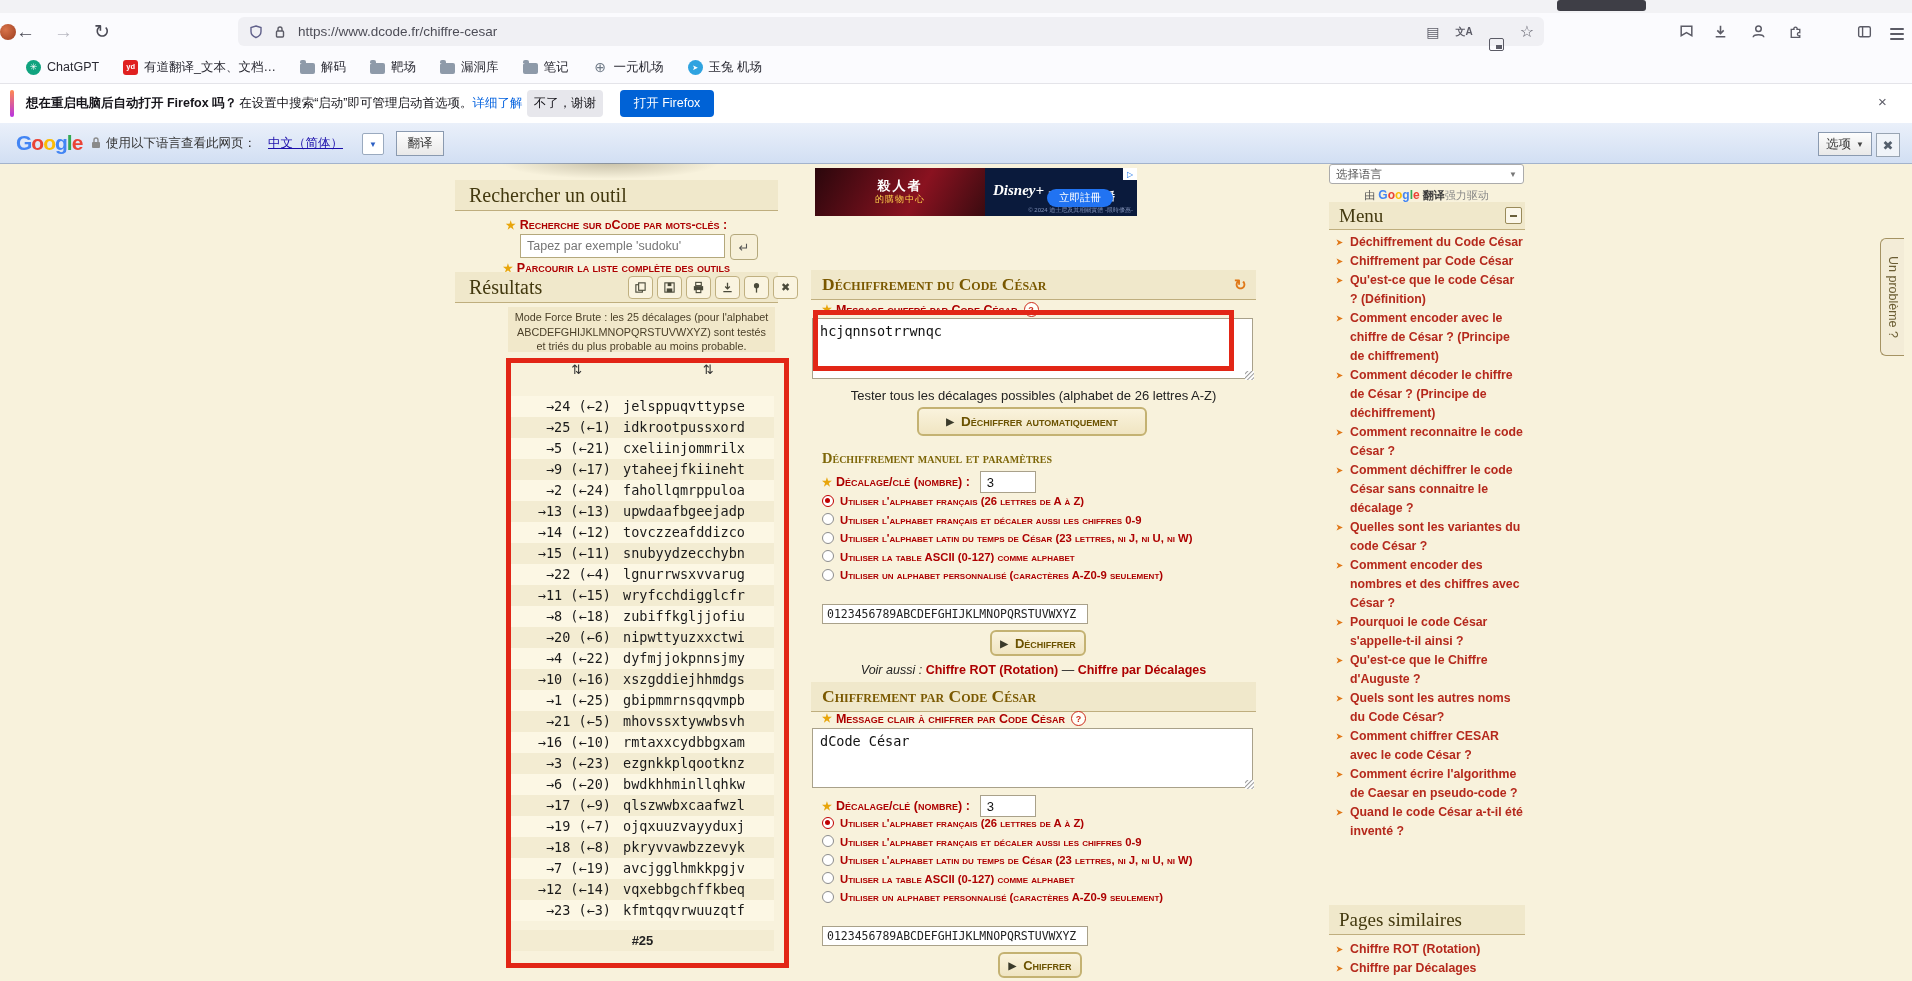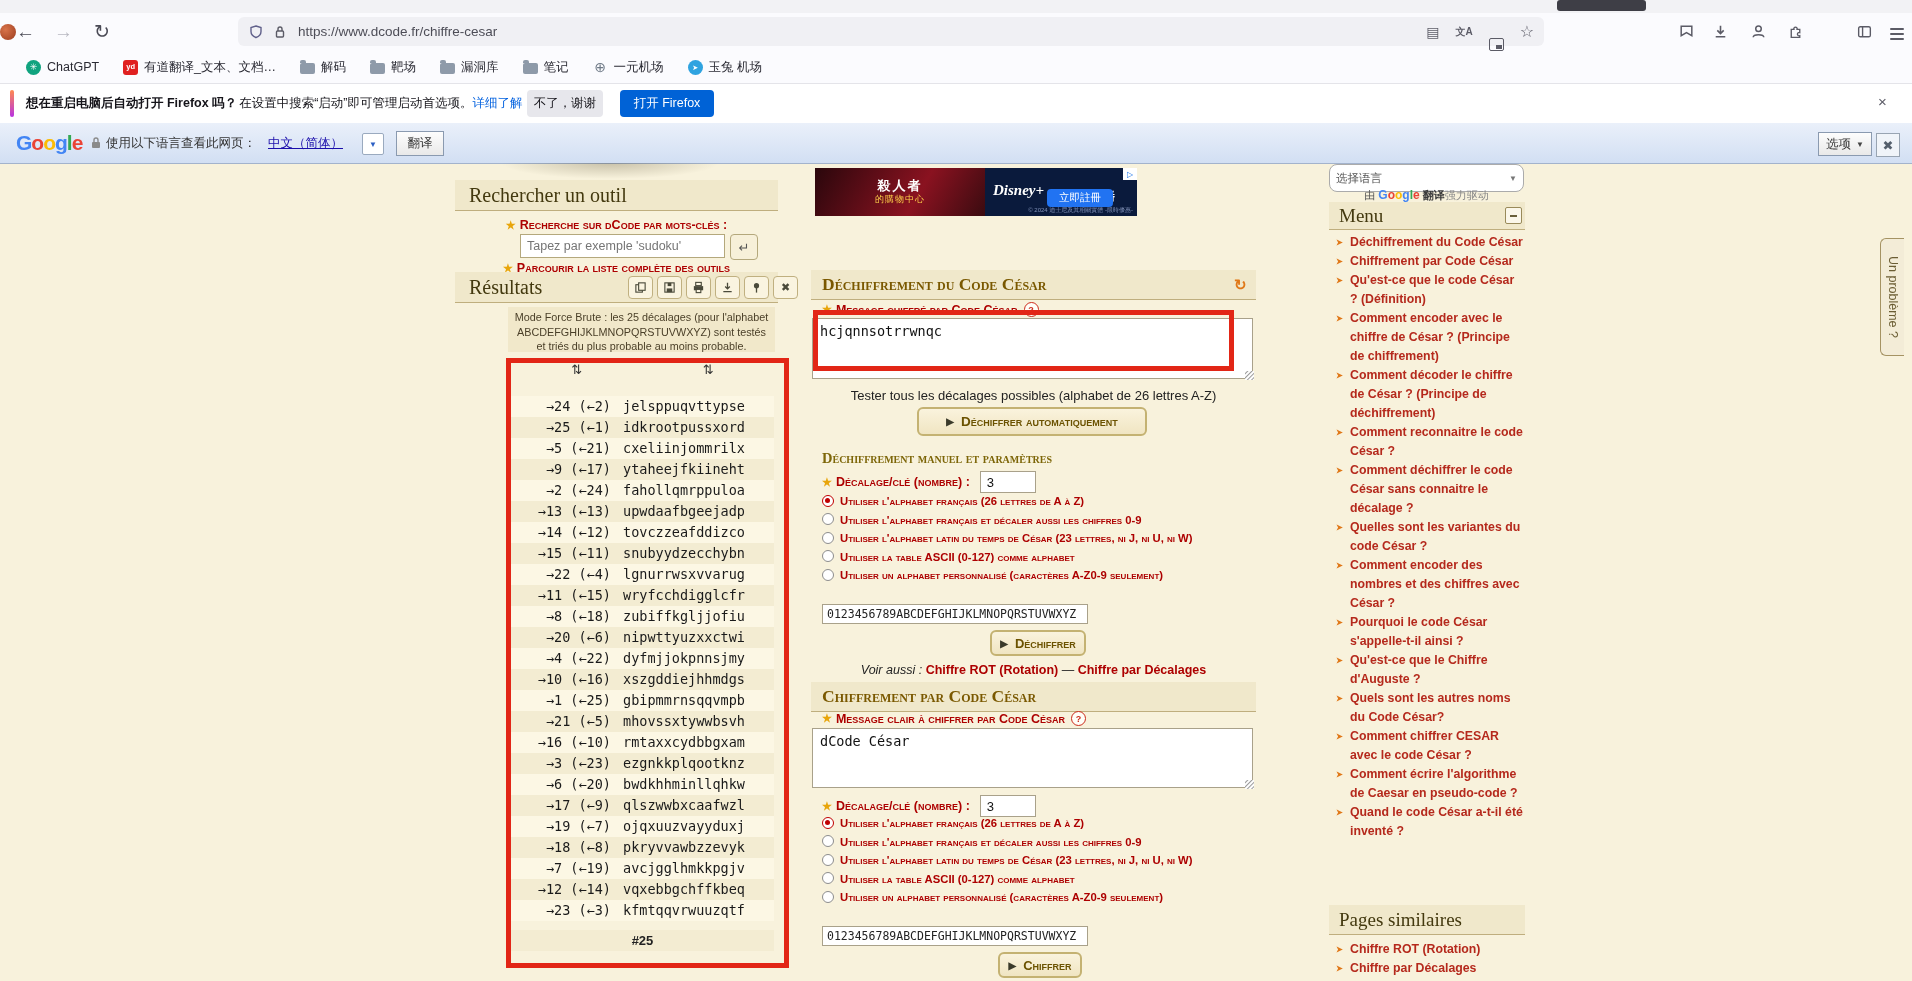--- a/index.html
+++ b/index.html
@@ -100,21 +100,21 @@
   .rtext{padding-left:2px;}
   #rescount{left:511px;top:930px;width:263px;text-align:center;font-size:13px;font-weight:bold;color:#222;background:#f3ecd2;height:21px;line-height:21px;}
   
   #ad{left:815px;top:168px;width:322px;height:48px;display:flex;overflow:hidden;}
   #adart{width:170px;background:linear-gradient(120deg,#2a070c,#8a1220 60%,#3a0b10);display:flex;flex-direction:column;align-items:center;justify-content:center;line-height:1.15;}
   #adtitle{color:#fff;font-weight:bold;font-size:13px;letter-spacing:2px;}
   #adsub{color:#ffd24a;font-size:9px;letter-spacing:1px;}
   #adrest{flex:1;background:#0a1a3c;position:relative;}
   #adbrand{position:absolute;left:8px;top:14px;color:#fff;font-family:"Liberation Serif",serif;font-style:italic;font-weight:bold;font-size:15px;}
   #adtag{position:absolute;right:22px;top:5px;color:#fff;font-weight:bold;font-size:11px;margin-top:16px;}
-  #adcta{position:absolute;right:24px;top:21px;background:#2173f2;color:#fff;font-size:10.5px;border-radius:4px;padding:2px 12px;}
+  #adcta{position:absolute;right:24px;top:21px;background:#2173f2;color:#fff;font-size:10.5px;border-radius:9px;padding:2px 12px;}
   #adlegal{position:absolute;right:4px;bottom:1px;color:#7f8fb5;font-size:6px;}
   #adchoices{position:absolute;right:0;top:0;width:14px;height:12px;background:#fff;color:#1a73e8;font-size:8px;display:flex;align-items:center;justify-content:center;}
   
   #h2dec{left:811px;top:270px;width:445px;height:30px;}
   #dec-refresh{left:1234px;top:276px;color:#e07818;font-size:15px;font-weight:bold;}
   #lbl-msg1{left:822px;top:302px;display:flex;align-items:center;}
   #ta1{left:812px;top:318px;width:441px;height:61px;}
   #rh1{left:1245px;top:371px;}
   #annot2{left:813px;top:310px;width:411px;height:51px;}
   #testnote{left:811px;top:388px;width:445px;text-align:center;font-size:13px;color:#222;}
@@ -130,21 +130,21 @@
   #voir{left:811px;top:663px;width:445px;text-align:center;font-size:12.5px;color:#222;}
   #voir i{font-style:italic;}
   .redlink{color:#ad0000;font-weight:bold;}
   #h2enc{left:811px;top:682px;width:445px;height:30px;}
   #lbl-msg2{left:822px;top:711px;display:flex;align-items:center;}
   #ta2{left:812px;top:728px;width:441px;height:60px;}
   #rh2{left:1245px;top:780px;}
   #alph2{left:822px;top:926px;width:266px;height:20px;}
   #encbtn{left:998px;top:952px;width:84px;height:26px;font-size:13px;}
   
-  #langsel{left:1329px;top:164px;width:195px;height:28px;background:#fff;border:1px solid #ababab;border-radius:8px;font-size:11.5px;color:#555;display:flex;align-items:center;padding:0 6px;box-sizing:border-box;justify-content:space-between;}
+  #langsel{left:1329px;top:164px;width:195px;height:20px;background:#fff;border:1px solid #ababab;border-radius:3px;font-size:11.5px;color:#555;display:flex;align-items:center;padding:0 6px;box-sizing:border-box;justify-content:space-between;}
   #langsel .dd{font-size:8px;color:#777;}
   #powered{left:1329px;top:188px;width:195px;text-align:center;font-size:11px;color:#555;}
   #powered .g{font-weight:bold;font-size:12px;}
   #powered .prod{font-weight:bold;color:#3a3a3a;}
   #powered .suf{color:#888;}
   #h2menu{left:1329px;top:196px;width:196px;height:28px;top:202px;}
   #collapsebtn{left:1505px;top:207px;width:15px;height:15px;border:1px solid #998a5a;background:#fbf7ea;border-radius:2px;display:flex;align-items:center;justify-content:center;}
   #collapsebtn i{display:block;width:7px;height:2px;background:#6a5f3a;}
   #menulist{left:1329px;top:233px;width:196px;}
   .mitem{position:relative;padding-left:21px;font-size:12.3px;font-weight:bold;color:#b5291c;line-height:19px;}

